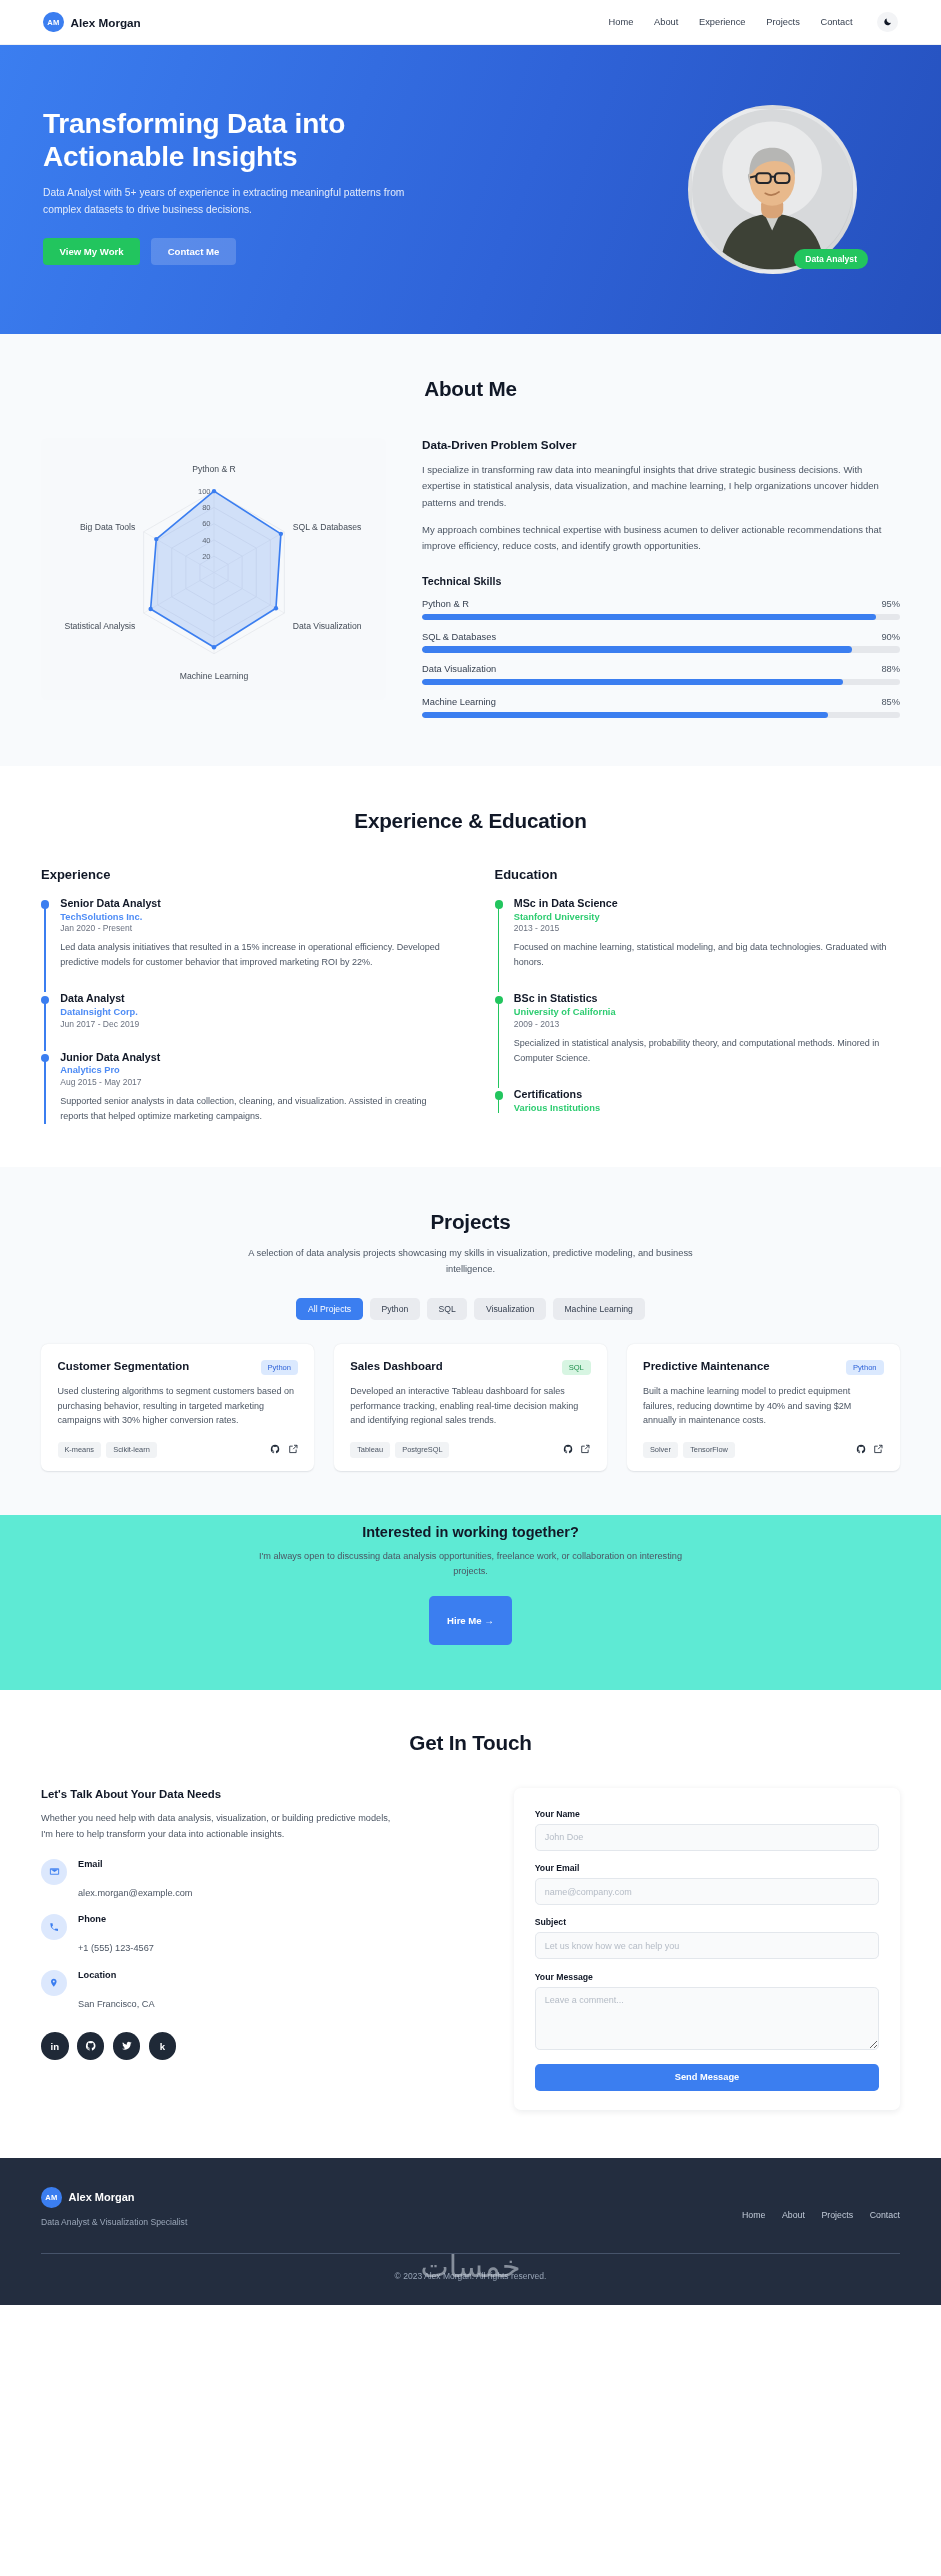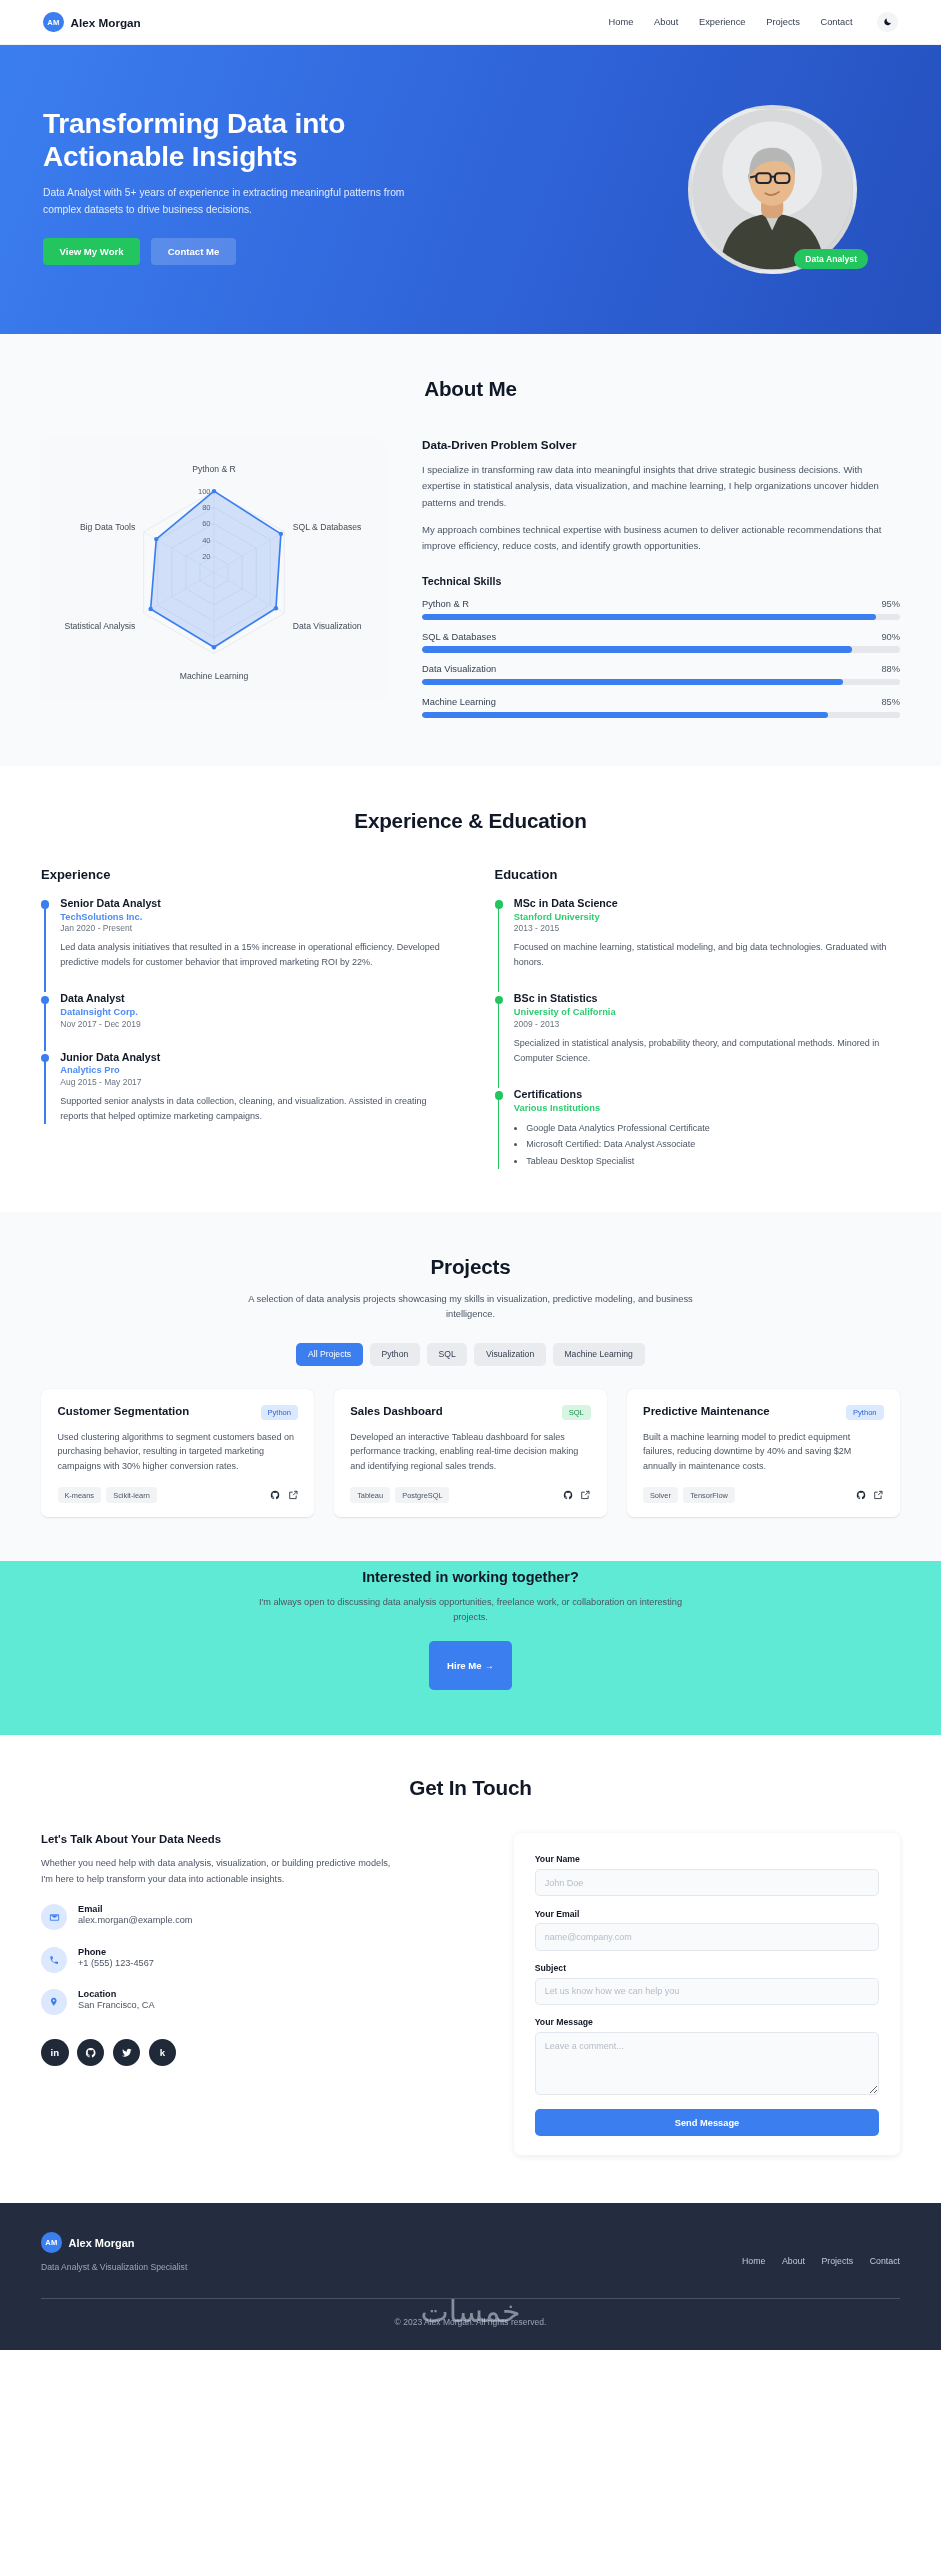--- a/index.html
+++ b/index.html
@@ -178,21 +178,21 @@
   .contact { background: #ffffff; padding: 41px 0 48px; }
   .contact-grid { display: grid; grid-template-columns: 1fr 386px; gap: 41px; margin-top: 33px; align-items: start; }
   .c-h3 { font-size: 11.4px; font-weight: 700; color: #111827; }
   .c-p { margin-top: 11px; font-size: 9.2px; line-height: 1.7; color: #4b5563; max-width: 358px; }
   .c-item { display: flex; gap: 11px; align-items: flex-start; margin-top: 16.5px; }
   .c-ico {
     width: 26px; height: 26px; border-radius: 50%; background: #dce8fd;
     display: flex; align-items: center; justify-content: center; flex: 0 0 26px;
   }
   .c-label { font-size: 9.2px; font-weight: 700; color: #111827; }
-  .c-val { font-size: 9.2px; color: #4b5563; margin-top: 1px; }
+  .c-val { font-size: 9.2px; color: #4b5563; margin-top: 19px; }
   .socials { margin-top: 23.4px; display: flex; gap: 8.3px; }
   .soc {
     width: 27.6px; height: 27.6px; border-radius: 50%; background: #1f2937; color: #fff;
     display: flex; align-items: center; justify-content: center; font-size: 9.6px; font-weight: 700;
   }
   .form-card {
     background: #ffffff; border-radius: 6.9px; padding: 20.7px 20.7px 19.3px;
     box-shadow: 0 1.4px 6.9px rgba(16,24,40,.08);
   }
   .f-label { font-size: 8.7px; font-weight: 700; color: #111827; display: block; margin-bottom: 4.8px; }
@@ -397,21 +397,21 @@
                 <div class="tl-role">Senior Data Analyst</div>
                 <div class="tl-org">TechSolutions Inc.</div>
                 <div class="tl-date">Jan 2020 - Present</div>
                 <div class="tl-desc">Led data analysis initiatives that resulted in a 15% increase in operational efficiency. Developed predictive models for customer behavior that improved marketing ROI by 22%.</div>
               </div>
               <div class="tl-item blue">
                 <span class="tl-line"></span>
                 <span class="tl-dot"></span>
                 <div class="tl-role">Data Analyst</div>
                 <div class="tl-org">DataInsight Corp.</div>
-                <div class="tl-date">Nov 2017 - Dec 2019</div>
+                <div class="tl-date">Jun 2017 - Dec 2019</div>
               </div>
               <div class="tl-item blue">
                 <span class="tl-line"></span>
                 <span class="tl-dot"></span>
                 <div class="tl-role">Junior Data Analyst</div>
                 <div class="tl-org">Analytics Pro</div>
                 <div class="tl-date">Aug 2015 - May 2017</div>
                 <div class="tl-desc">Supported senior analysts in data collection, cleaning, and visualization. Assisted in creating reports that helped optimize marketing campaigns.</div>
               </div>
             </div>
@@ -433,25 +433,20 @@
                 <div class="tl-role">BSc in Statistics</div>
                 <div class="tl-org">University of California</div>
                 <div class="tl-date">2009 - 2013</div>
                 <div class="tl-desc">Specialized in statistical analysis, probability theory, and computational methods. Minored in Computer Science.</div>
               </div>
               <div class="tl-item green">
                 <span class="tl-line"></span>
                 <span class="tl-dot"></span>
                 <div class="tl-role">Certifications</div>
                 <div class="tl-org">Various Institutions</div>
-                <ul class="tl-list">
-                  <li>Google Data Analytics Professional Certificate</li>
-                  <li>Microsoft Certified: Data Analyst Associate</li>
-                  <li>Tableau Desktop Specialist</li>
-                </ul>
               </div>
             </div>
         </div>
       </div>
     </div>
   </div>
 
   <div class="projects">
     <div class="container">
       <div class="section-title">Projects</div>

